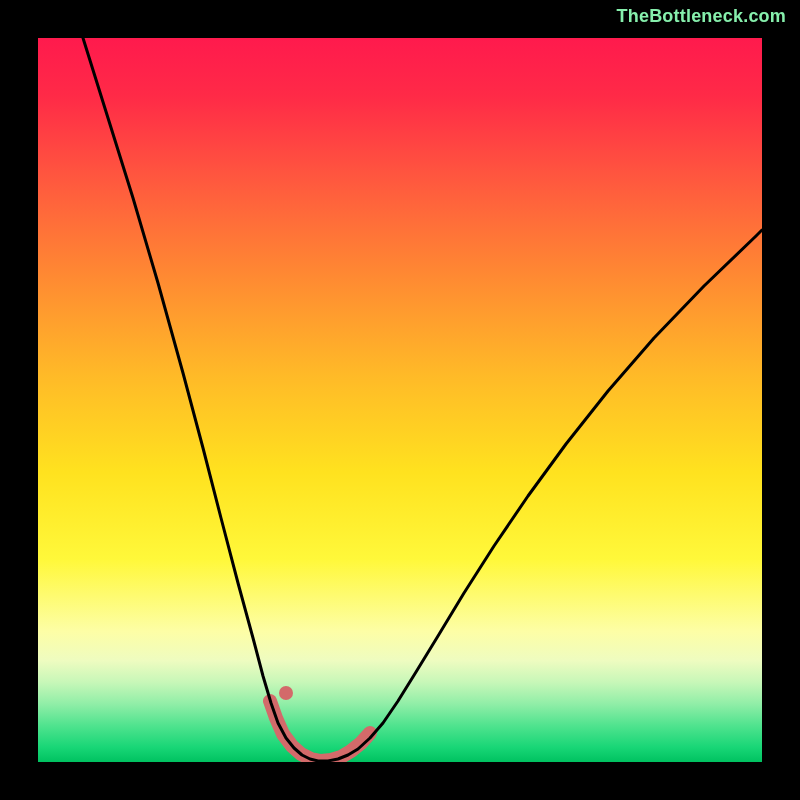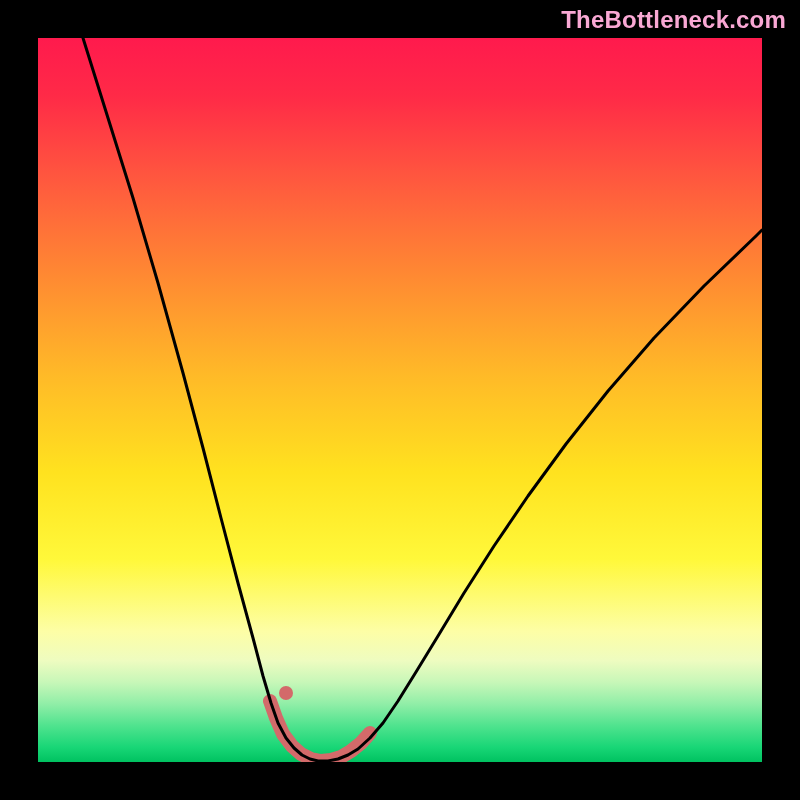--- a/index.html
+++ b/index.html
@@ -45,22 +45,22 @@
       #90eea7 92%,
       #4fe38e 95%,
       #18d676 98%,
       #00c260 100%
     );
   }
   .watermark {
     position: absolute;
     top: 6px;
     right: 14px;
-    color: #f9a8d4;
-    font-size: 24px;
+    color: #86efac;
+    font-size: 18px;
     font-weight: 600;
     letter-spacing: 0.2px;
     user-select: none;
   }
   svg.curve {
     position: absolute;
     inset: 0;
     width: 724px;
     height: 724px;
   }

